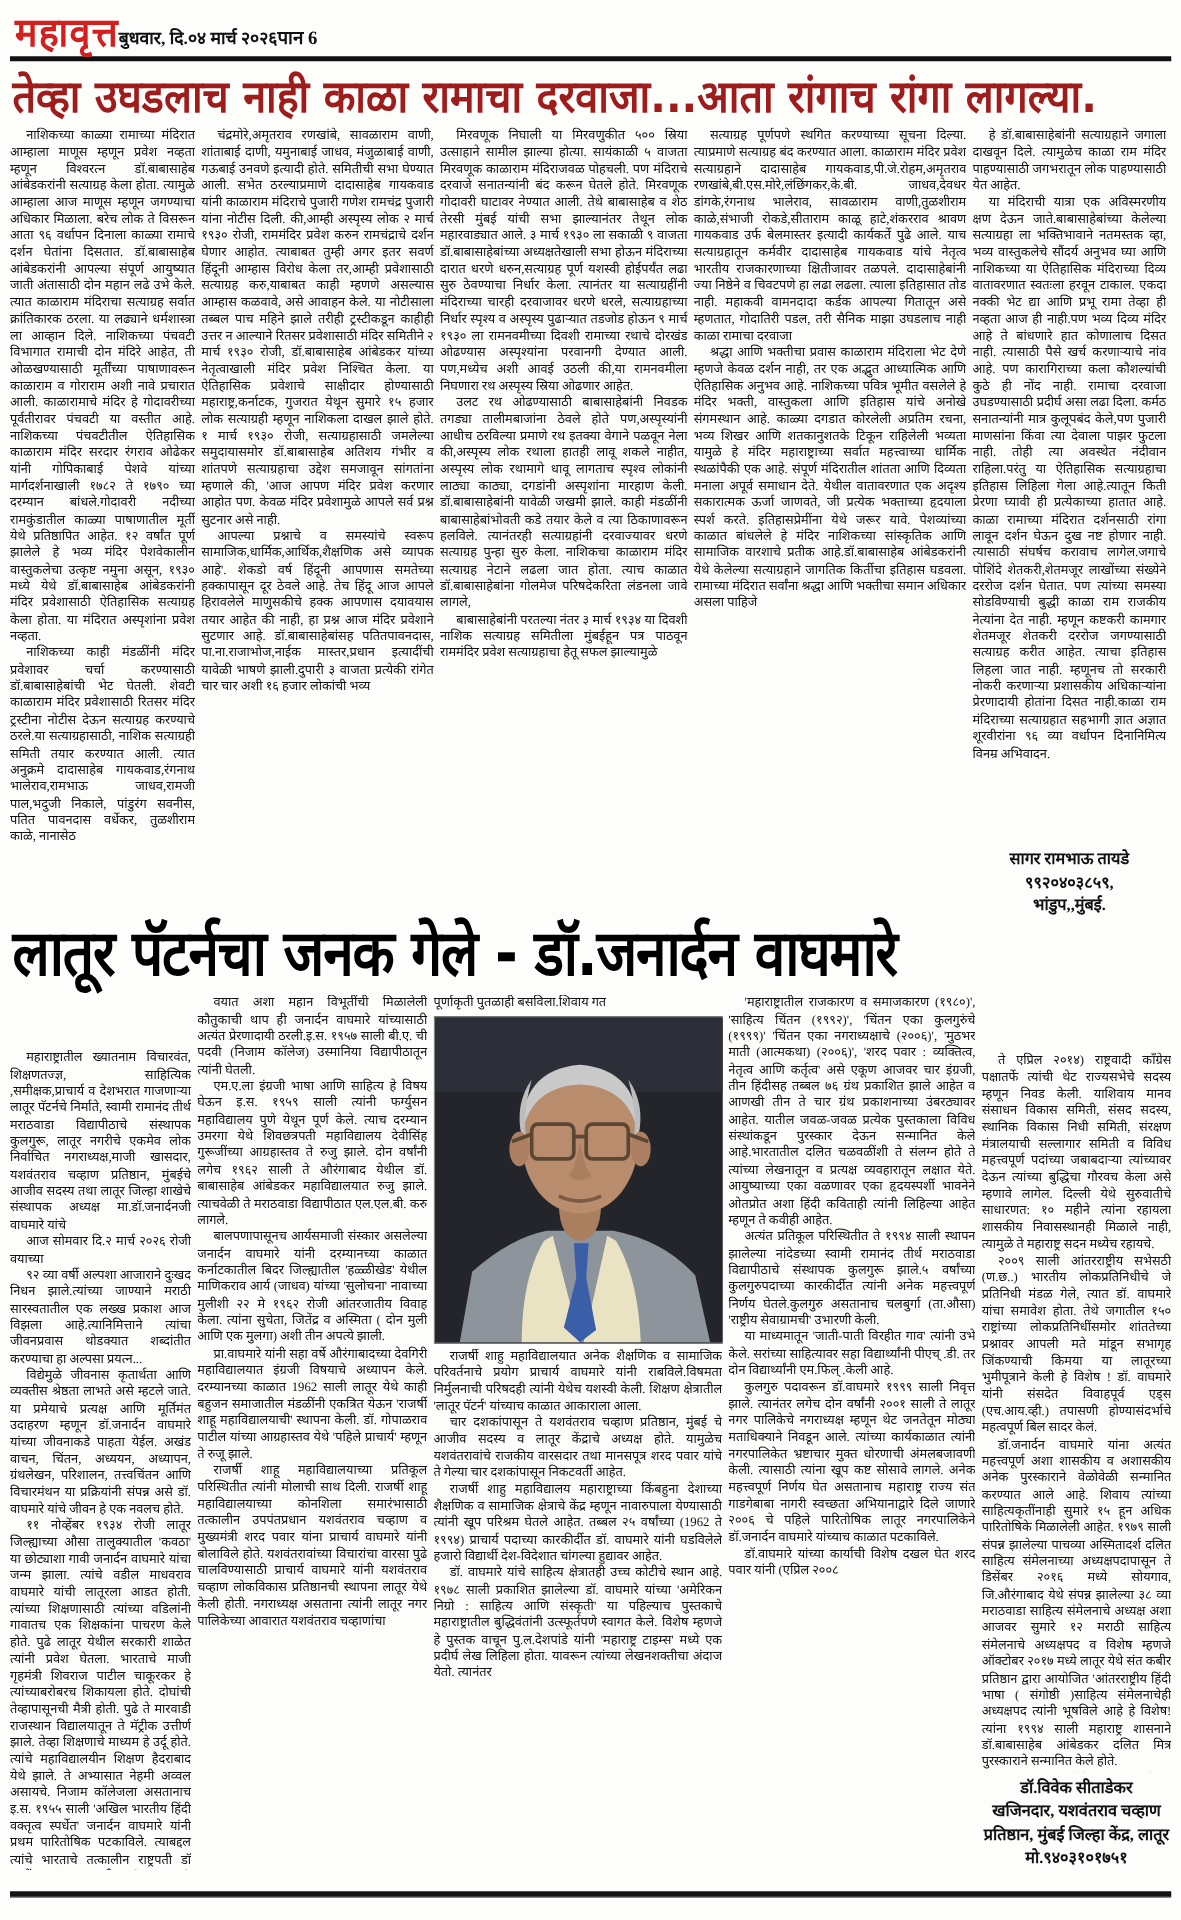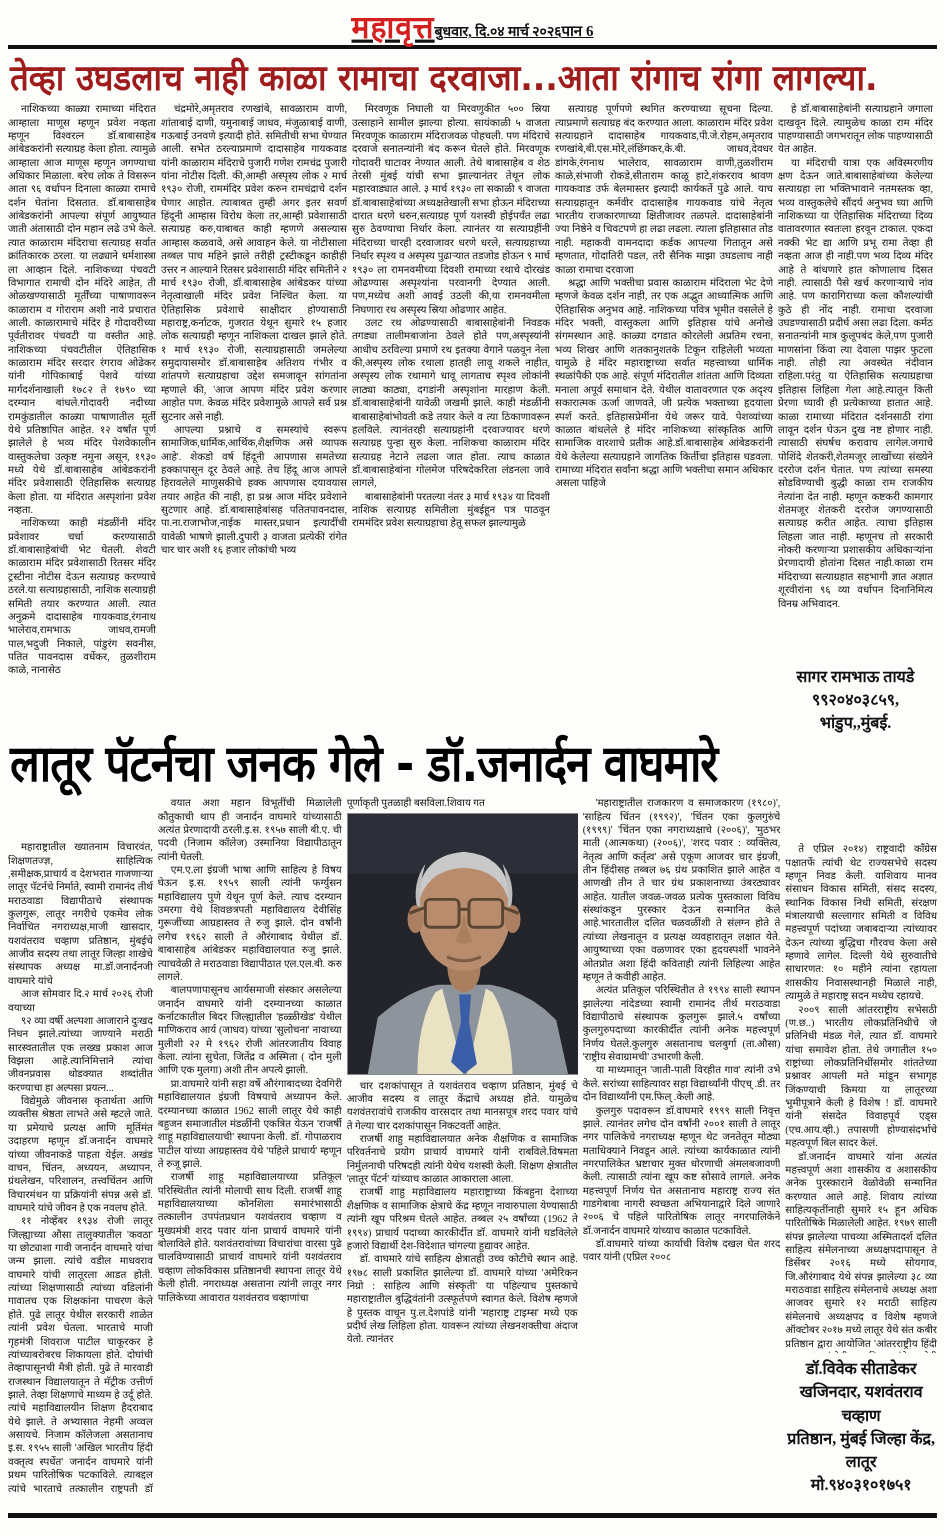--- a/index.html
+++ b/index.html
@@ -2,21 +2,21 @@
 <html><head>
 <meta charset="utf-8">
 <style>
   * { margin:0; padding:0; box-sizing:border-box; }
   html,body { background:#ffffff; }
   body { width:945px; height:1536px; overflow:hidden;
          font-family:"Liberation Serif","DejaVu Serif",serif; color:#111; }
   .page { width:945px; height:1536px; padding:6px 8px 0 8px; position:relative; background:#fdfdfc; }
 
   
-  .masthead { display:flex; align-items:flex-end; justify-content:center; height:36px; padding:0 4px;text-decoration:underline; }
+  .masthead { display:flex; align-items:flex-end; justify-content:flex-start; height:36px; padding:0 4px; }
   .logo { font-family:"DejaVu Sans",sans-serif; font-weight:bold; font-size:30px; line-height:1;
           color:#d41f1f; letter-spacing:1px; transform:scaleY(1.05); }
   .mh-date { font-size:14px; font-weight:bold; padding-bottom:2px; }
   .mh-page { font-size:15px; font-weight:bold; padding-bottom:2px; }
   .mh-rule { height:4px; background:#111; margin:3px 0 4px 0; }
 
   
   .hl1 { font-family:"DejaVu Sans",sans-serif; color:#9e1c1c; font-weight:bold;
          font-size:33px; line-height:1.25; white-space:nowrap; overflow:hidden;
          padding:2px 2px 6px 2px; transform:scaleY(1.08); transform-origin:top left; }
@@ -26,21 +26,21 @@
   .a1 { height:632px; overflow:hidden; }
   .a2 { height:700px; overflow:hidden; }
   .col { display:flex; flex-direction:column; overflow:hidden; }
   .coltext { flex:1 1 auto; overflow:hidden; font-size:10.2px; line-height:1.31; text-align:justify; }
   .coltext p { text-indent:13px; margin:0; }
   .coltext p:first-child { text-indent:13px; }
   .a1 .c1 { width:148px; } .a1 .c2 { width:186px; } .a1 .c3 { width:198px; }
   .a1 .c4 { width:218px; } .a1 .c5 { width:155px; }
   .a2 .c1 { width:148px;margin-top:44px; } .a2 .c2 { width:188px; } .a2 .c3 { width:236px; }
   .a2 .c4 { width:202px; } .a2 .c5 { width:155px;margin-top:46px; }
-  .byline { flex:0 0 auto; font-weight:bold; text-align:center; font-size:16px; line-height:1.45; padding-top:4px; }
+  .byline { flex:0 0 auto; font-weight:bold; text-align:center; font-size:13px; line-height:1.45; padding-top:4px; }
 
   
   .hl2 { font-family:"DejaVu Sans",sans-serif; color:#000; font-weight:bold;
          font-size:44px; line-height:1.0; white-space:nowrap; overflow:hidden;
          padding:8px 2px 10px 2px; transform:scaleY(1.15); transform-origin:center left; letter-spacing:-1px; }
 
   
   .photo-pre { font-size:10.2px; line-height:1.31; text-align:justify; padding-bottom:2px; }
   .figure { width:234px; height:262px; border:1px solid #888; background:#23252b; margin:1px 0 4px 0; }
   .figure svg { display:block; width:100%; height:100%; }
@@ -149,22 +149,22 @@
           <rect x="122" y="86" width="34" height="28" rx="5" fill="none" stroke="#5a4632" stroke-width="3"></rect>
           <line x1="112" y1="96" x2="122" y2="96" stroke="#5a4632" stroke-width="3"></line>
           <line x1="78" y1="94" x2="62" y2="100" stroke="#5a4632" stroke-width="3"></line>
           <line x1="156" y1="94" x2="172" y2="100" stroke="#5a4632" stroke-width="3"></line>
 
           <path d="M117 100 Q113 122 108 128 Q117 134 126 128 Q121 122 117 100" fill="#a97f60"></path>
           <path d="M100 144 Q117 152 134 144" stroke="#7c5a44" stroke-width="3" fill="none"></path>
         </svg>
       </div>
       <div class="coltext">
+          <p>राजर्षी शाहु महाविद्यालयात अनेक शैक्षणिक व सामाजिक परिवर्तनाचे प्रयोग प्राचार्य वाघमारे यांनी राबविले.विषमता निर्मुलनाची परिषदही त्यांनी येथेच यशस्वी केली. शिक्षण क्षेत्रातील 'लातूर पॅटर्न' यांच्याच काळात आकाराला आला.</p>
           <p>चार दशकांपासून ते यशवंतराव चव्हाण प्रतिष्ठान, मुंबई चे आजीव सदस्य व लातूर केंद्राचे अध्यक्ष होते. यामुळेच यशवंतरावांचे राजकीय वारसदार तथा मानसपूत्र शरद पवार यांचे ते गेल्या चार दशकांपासून निकटवर्ती आहेत.</p>
-          <p>राजर्षी शाहु महाविद्यालयात अनेक शैक्षणिक व सामाजिक परिवर्तनाचे प्रयोग प्राचार्य वाघमारे यांनी राबविले.विषमता निर्मुलनाची परिषदही त्यांनी येथेच यशस्वी केली. शिक्षण क्षेत्रातील 'लातूर पॅटर्न' यांच्याच काळात आकाराला आला.</p>
           <p>राजर्षी शाहु महाविद्यालय महाराष्ट्राच्या किंबहुना देशाच्या शैक्षणिक व सामाजिक क्षेत्राचे केंद्र म्हणून नावारुपाला येण्यासाठी त्यांनी खूप परिश्रम घेतले आहेत. तब्बल २५ वर्षांच्या (1962 ते १९९४) प्राचार्य पदाच्या कारकीर्दीत डॉ. वाघमारे यांनी घडविलेले हजारो विद्यार्थी देश-विदेशात चांगल्या हुद्यावर आहेत.</p>
           <p>डॉ. वाघमारे यांचे साहित्य क्षेत्रातही उच्च कोटीचे स्थान आहे. १९७८ साली प्रकाशित झालेल्या डॉ. वाघमारे यांच्या 'अमेरिकन निग्रो : साहित्य आणि संस्कृती' या पहिल्याच पुस्तकाचे महाराष्ट्रातील बुद्धिवंतांनी उत्स्फूर्तपणे स्वागत केले. विशेष म्हणजे हे पुस्तक वाचून पु.ल.देशपांडे यांनी 'महाराष्ट्र टाइम्स' मध्ये एक प्रदीर्घ लेख लिहिला होता. यावरून त्यांच्या लेखनशक्तीचा अंदाज येतो. त्यानंतर</p>
         </div>
     </div>
     <div class="col c4">
       <div class="coltext">
           <p>'महाराष्ट्रातील राजकारण व समाजकारण (१९८०)', 'साहित्य चिंतन (१९९२)', 'चिंतन एका कुलगुरुंचे (१९९९)' 'चिंतन एका नगराध्यक्षाचे (२००६)', 'मुठभर माती (आत्मकथा) (२००६)', 'शरद पवार : व्यक्तित्व, नेतृत्व आणि कर्तृत्व' असे एकूण आजवर चार इंग्रजी, तीन हिंदीसह तब्बल ७६ ग्रंथ प्रकाशित झाले आहेत व आणखी तीन ते चार ग्रंथ प्रकाशनाच्या उंबरठ्यावर आहेत. यातील जवळ-जवळ प्रत्येक पुस्तकाला विविध संस्थांकडून पुरस्कार देऊन सन्मानित केले आहे.भारतातील दलित चळवळींशी ते संलग्न होते ते त्यांच्या लेखनातून व प्रत्यक्ष व्यवहारातून लक्षात येते. आयुष्याच्या एका वळणावर एका हृदयस्पर्शी भावनेने ओतप्रोत अशा हिंदी कविताही त्यांनी लिहिल्या आहेत म्हणून ते कवीही आहेत.</p>
           <p>अत्यंत प्रतिकूल परिस्थितीत ते १९९४ साली स्थापन झालेल्या नांदेडच्या स्वामी रामानंद तीर्थ मराठवाडा विद्यापीठाचे संस्थापक कुलगुरू झाले.५ वर्षांच्या कुलगुरुपदाच्या कारकीर्दीत त्यांनी अनेक महत्त्वपूर्ण निर्णय घेतले.कुलगुरु असतानाच चलबुर्गा (ता.औसा) 'राष्ट्रीय सेवाग्रामची' उभारणी केली.</p>
           <p>या माध्यमातून 'जाती-पाती विरहीत गाव' त्यांनी उभे केले. सरांच्या साहित्यावर सहा विद्यार्थ्यांनी पीएच् .डी. तर दोन विद्यार्थ्यांनी एम.फिल् .केली आहे.</p>
           <p>कुलगुरु पदावरून डॉ.वाघमारे १९९९ साली निवृत्त झाले. त्यानंतर लगेच दोन वर्षांनी २००१ साली ते लातूर नगर पालिकेचे नगराध्यक्ष म्हणून थेट जनतेतून मोठ्या मताधिक्याने निवडून आले. त्यांच्या कार्यकाळात त्यांनी नगरपालिकेत भ्रष्टाचार मुक्त धोरणाची अंमलबजावणी केली. त्यासाठी त्यांना खूप कष्ट सोसावे लागले. अनेक महत्त्वपूर्ण निर्णय घेत असतानाच महाराष्ट्र राज्य संत गाडगेबाबा नागरी स्वच्छता अभियानाद्वारे दिले जाणारे २००६ चे पहिले पारितोषिक लातूर नगरपालिकेने डॉ.जनार्दन वाघमारे यांच्याच काळात पटकाविले.</p>

